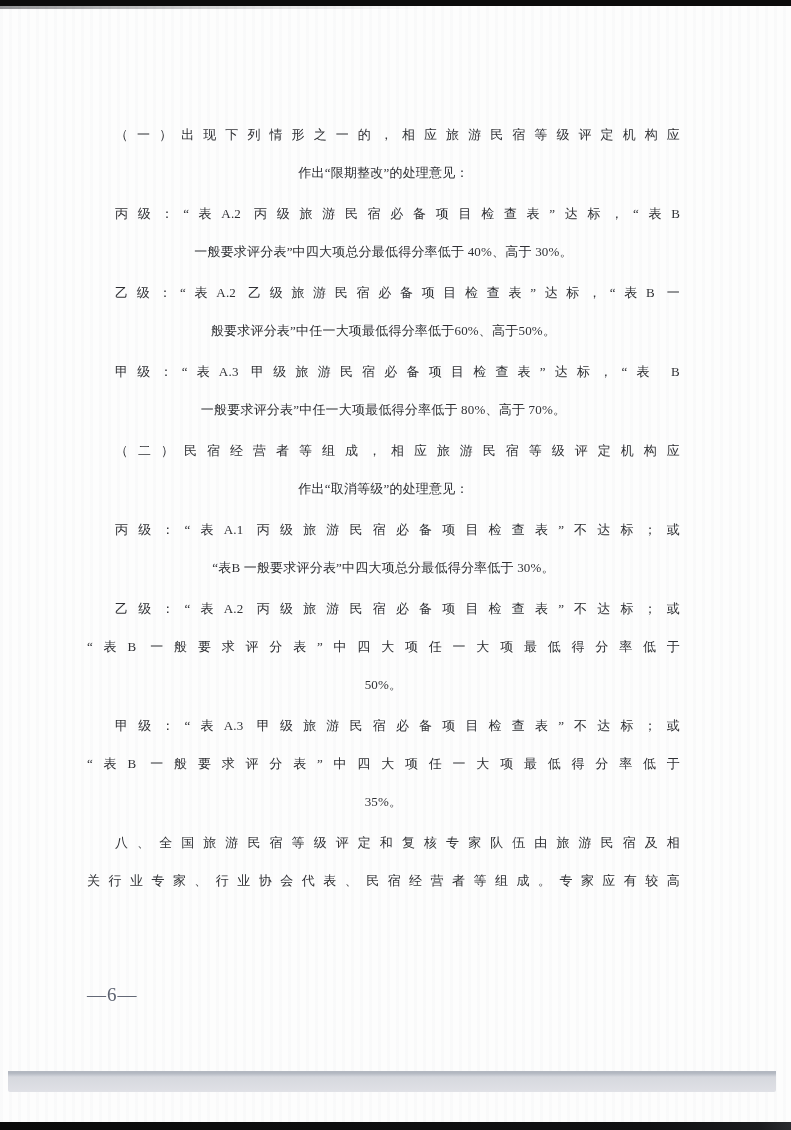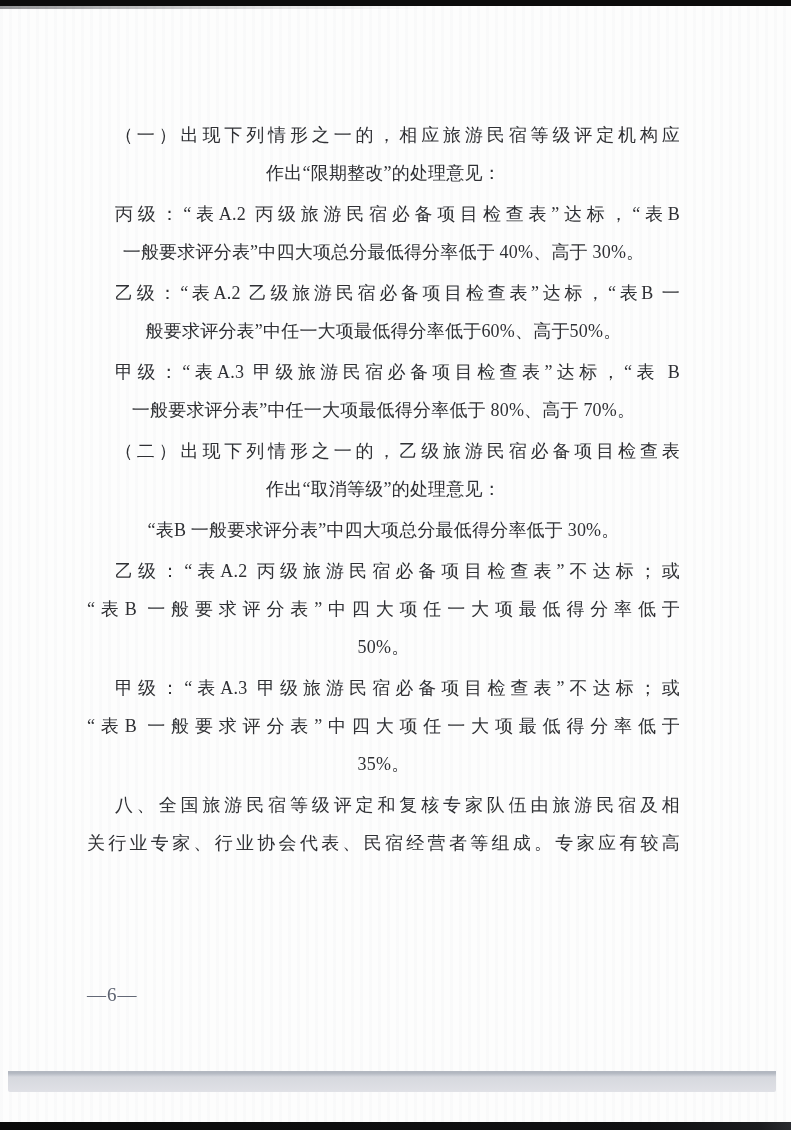--- a/index.html
+++ b/index.html
@@ -41,21 +41,21 @@
     top: 6px; left: 0;
     width: 430px; height: 3px;
     background: linear-gradient(90deg, rgba(60,62,66,0.55), rgba(60,62,66,0.15) 60%, rgba(60,62,66,0));
   }
   .doc-body {
     position: absolute;
     left: 87px;
     top: 116px;
     width: 593px;
     color: var(--ink);
-    font-size: 18px;
+    font-size: 13px;
     line-height: 38px;
     letter-spacing: 0.2px;
   }
   .para { margin: 0 0 3px 0; }
   .para:last-child { margin-bottom: 0; }
   .line {
     white-space: nowrap;
     text-align: center;
   }
   .line.indent { text-indent: 28px; }
@@ -114,24 +114,25 @@
     </div>
     <div class="para">
       <div class="line indent fill">乙级：“表A.2 乙级旅游民宿必备项目检查表”达标，“表B 一</div>
       <div class="line">般要求评分表”中任一大项最低得分率低于60%、高于50%。</div>
     </div>
     <div class="para">
       <div class="line indent fill">甲级：“表A.3 甲级旅游民宿必备项目检查表”达标，“表 B</div>
       <div class="line">一般要求评分表”中任一大项最低得分率低于 80%、高于 70%。</div>
     </div>
     <div class="para">
-      <div class="line indent fill">（二）出现下列情形之一的，乙级旅游民宿必备项目检查表</div>
+      <div class="line indent fill">（二）民宿经营者等组成，相应旅游民宿等级评定机构应</div>
       <div class="line">作出“取消等级”的处理意见：</div>
     </div>
     <div class="para">
+      <div class="line indent fill">丙级：“表A.1 丙级旅游民宿必备项目检查表”不达标；或</div>
       <div class="line">“表B 一般要求评分表”中四大项总分最低得分率低于 30%。</div>
     </div>
     <div class="para">
       <div class="line indent fill">乙级：“表A.2 丙级旅游民宿必备项目检查表”不达标；或</div>
       <div class="line fill">“表B 一般要求评分表”中四大项任一大项最低得分率低于</div>
       <div class="line">50%。</div>
     </div>
     <div class="para">
       <div class="line indent fill">甲级：“表A.3 甲级旅游民宿必备项目检查表”不达标；或</div>
       <div class="line fill">“表B 一般要求评分表”中四大项任一大项最低得分率低于</div>

